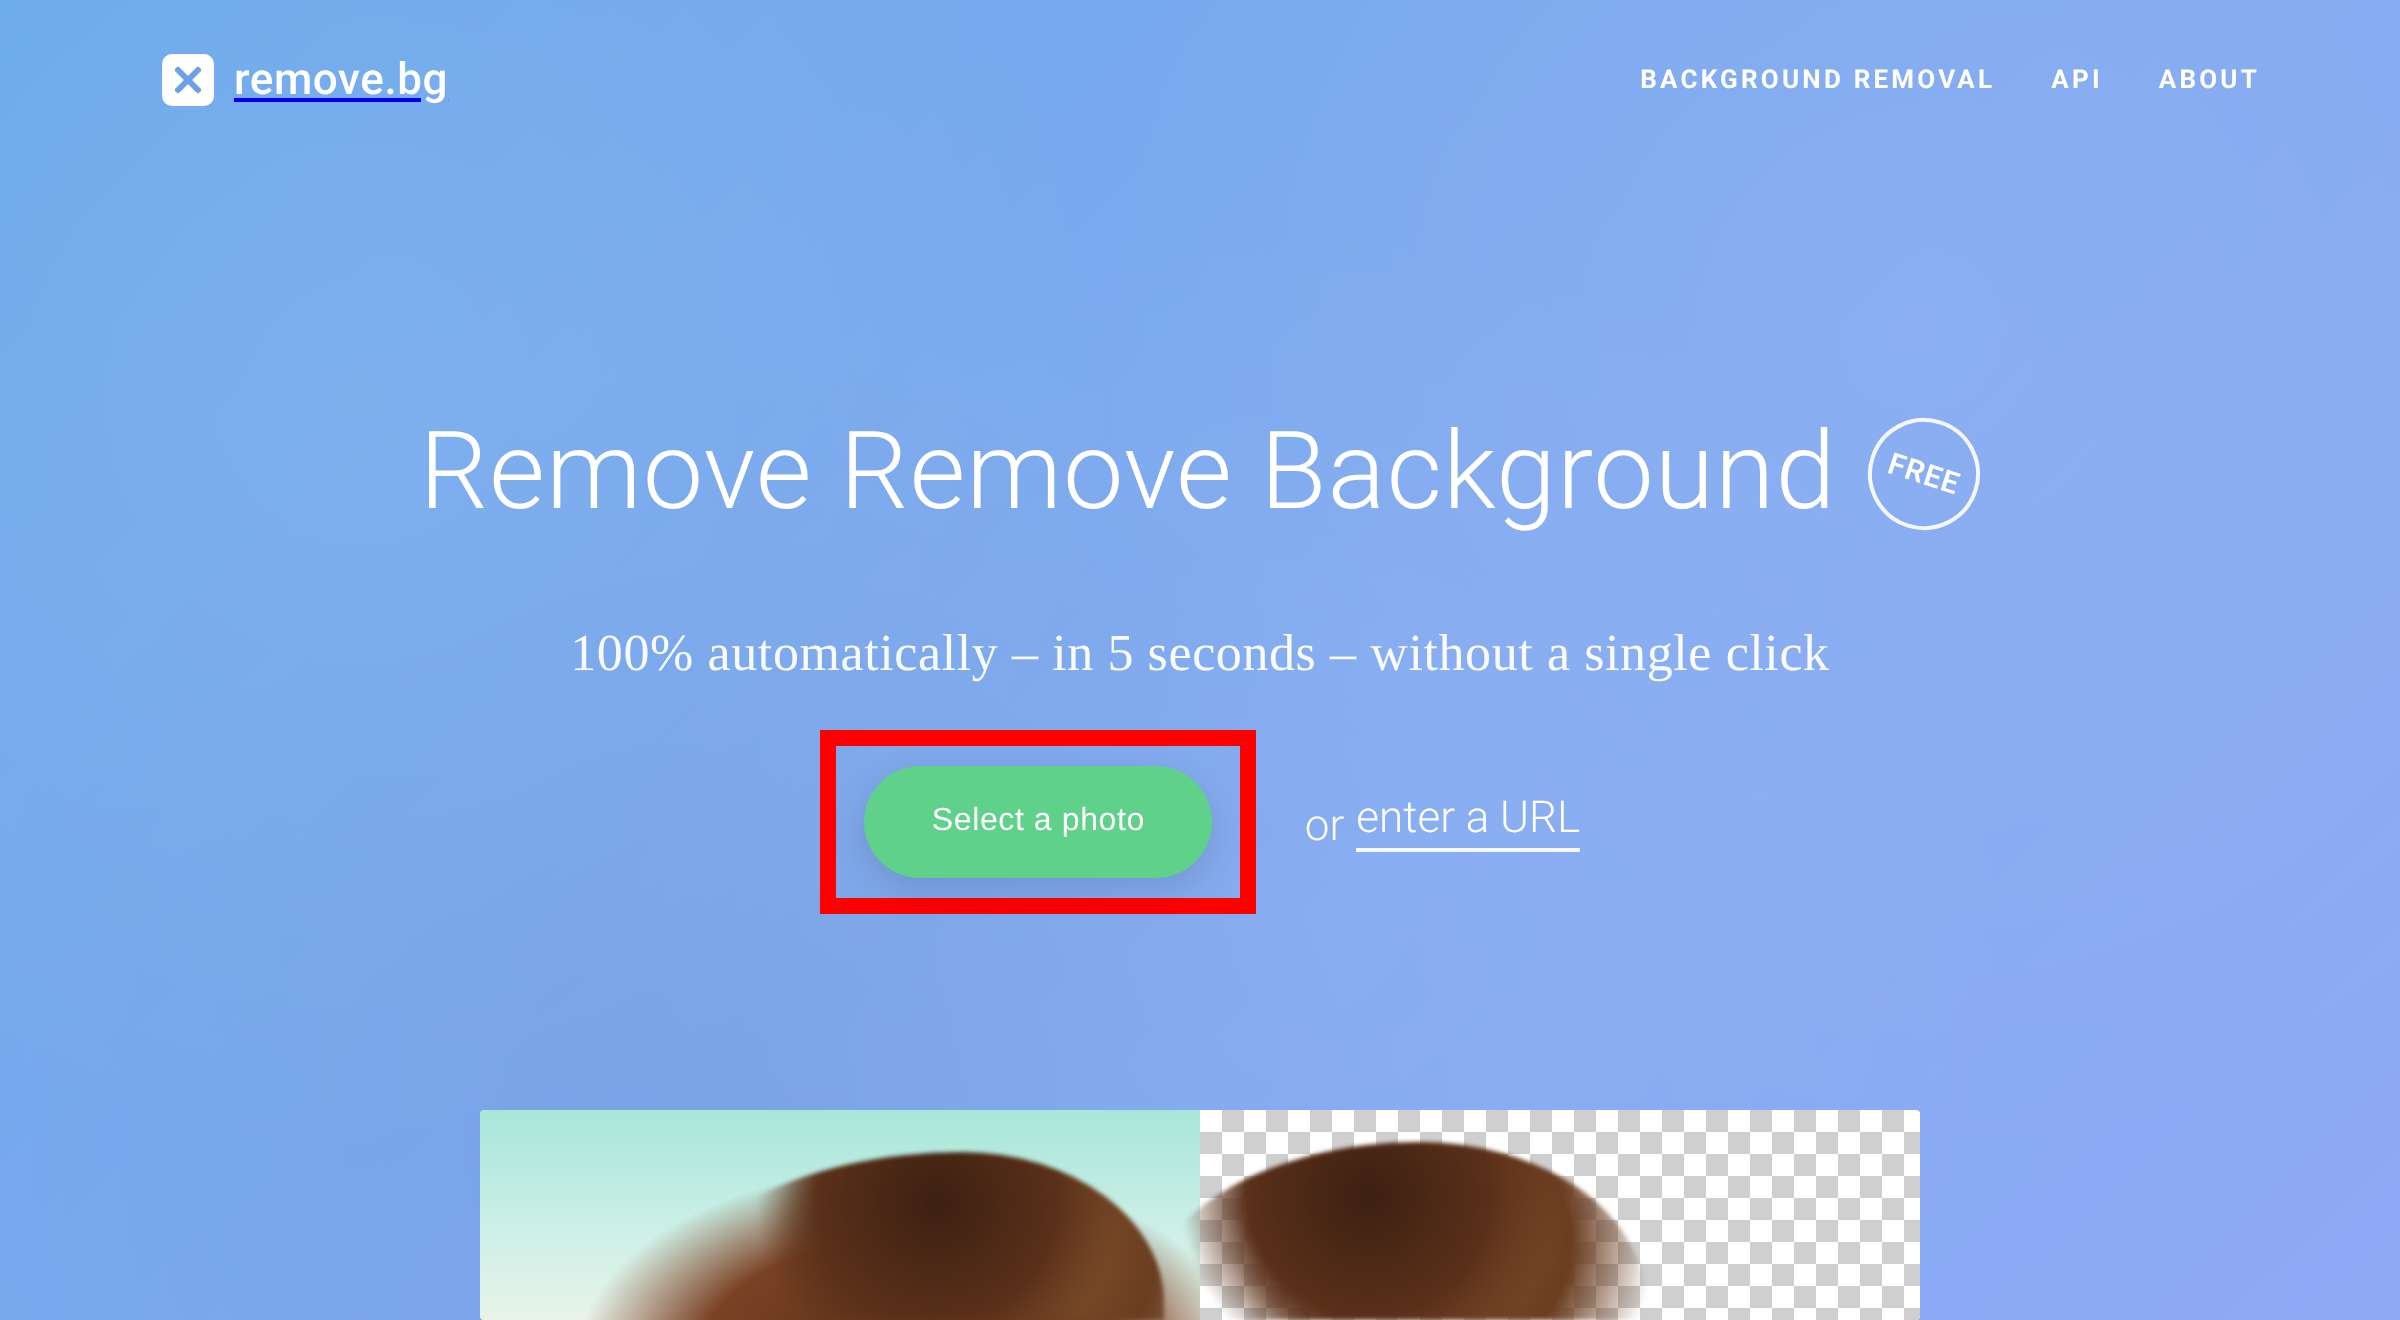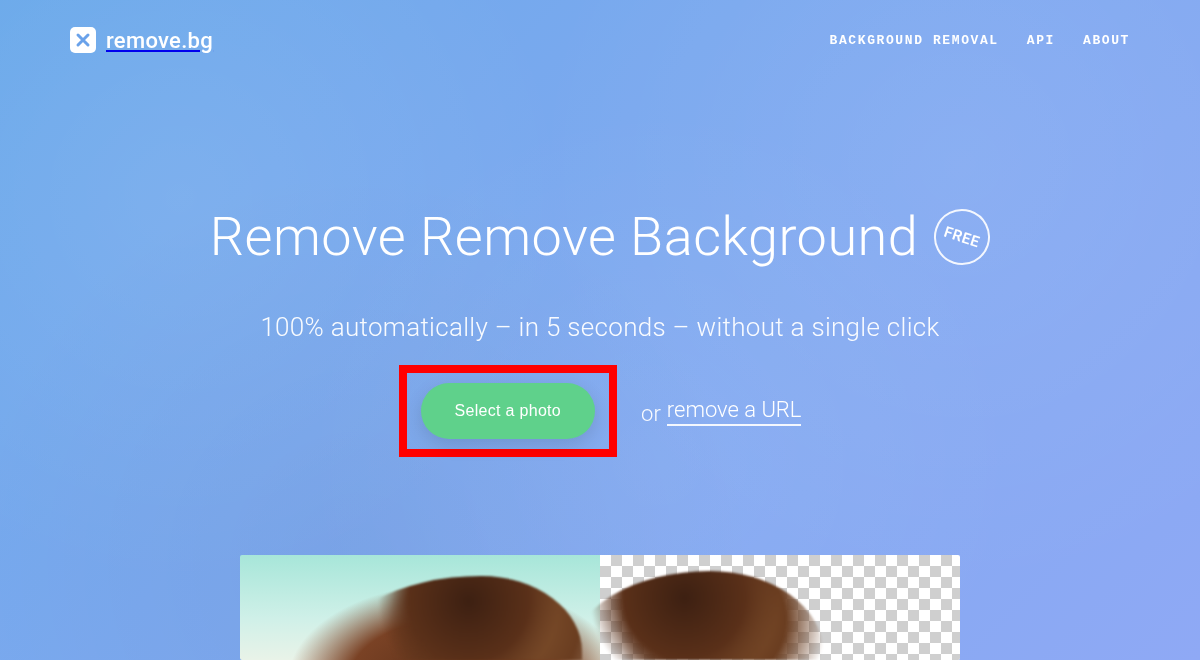--- a/index.html
+++ b/index.html
@@ -19,21 +19,21 @@
         radial-gradient(circle at 15% 30%, rgba(255,255,255,0.08), transparent 35%),
         radial-gradient(circle at 80% 25%, rgba(255,255,255,0.07), transparent 40%),
         radial-gradient(circle at 55% 70%, rgba(255,255,255,0.06), transparent 45%),
         radial-gradient(circle at 30% 85%, rgba(0,0,0,0.04), transparent 40%);
       pointer-events:none;
     }
 
     
     .header {
       position: absolute;
-      top: 0; left: 0; right: 0;
+      top: 0; left: 11px; right: 0;
       height: 80px;
       display: flex;
       align-items: center;
       justify-content: space-between;
       padding: 12px 70px;
     }
     .brand {
       display: flex;
       align-items: center;
       gap: 10px;
@@ -55,21 +55,20 @@
       display: flex;
       gap: 28px;
     }
     .nav a {
       color: #fff;
       text-decoration: none;
       font-size: 13px;
       font-weight: 700;
       letter-spacing: 1.6px;
       text-transform: uppercase;
-      font-family: Liberation Mono, monospace;
     }
 
     
     .hero {
       position: absolute;
       top: 205px;
       left: 0; right: 0;
       text-align: center;
       color: #fff;
     }
@@ -93,20 +92,21 @@
       font-weight: 600;
       letter-spacing: 0.5px;
       color: #fff;
     }
     .subtitle {
       margin-top: 44px;
       font-size: 26px;
       font-weight: 300;
       letter-spacing: 0.3px;
       color: rgba(255,255,255,0.95);
+      font-family: Liberation Serif, serif;
     }
 
     
     .cta-row {
       position: absolute;
       top: 365px;
       left: 0; right: 0;
       display: flex;
       align-items: center;
       justify-content: center;
@@ -229,21 +229,21 @@
     </div>
     <p class="subtitle">100% automatically – in 5 seconds – without a single click</p>
   </section>
 
   <div class="cta-row">
     <div class="highlight-box">
       <button class="select-btn">Select a photo</button>
     </div>
     <span class="or-text">
       <span>or </span>
-      <a class="url-link" href="#">remove a URL</a>
+      <a class="url-link" href="#">enter a URL</a>
     </span>
   </div>
 
   <div class="demo">
     <div class="demo-left"></div>
     <div class="demo-right"></div>
   </div>
 
 </div>
 

